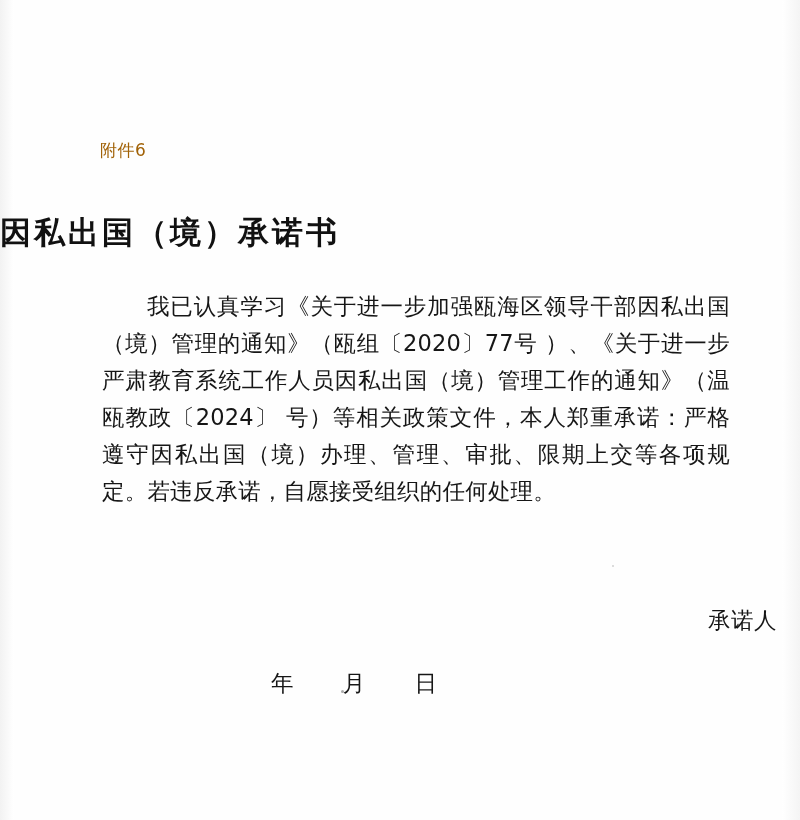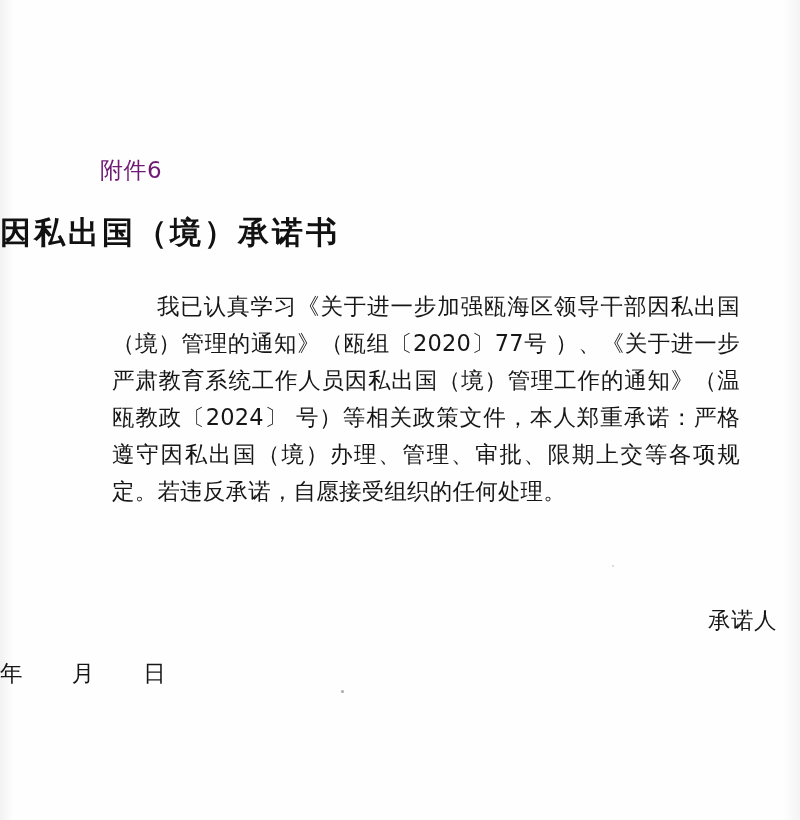--- a/index.html
+++ b/index.html
@@ -34,26 +34,26 @@
     position: absolute;
     right: 0; top: 0; bottom: 0;
     width: 18px;
     background: linear-gradient(to left, #f4f4f4, #ffffff);
     pointer-events: none;
   }
 
   .attachment-label {
     position: absolute;
     left: 100px;
-    top: 156px;
-    font-size: 23px;
+    top: 139px;
+    font-size: 17px;
     letter-spacing: 0.5px;
     line-height: 1.3;
     font-family: "DejaVu Sans", "Liberation Sans", sans-serif;
-    color: #701a75;
+    color: #a16207;
   }
 
   .doc-title {
     position: absolute;
     left: 0;
     right: 0;
     top: 212px;
     text-align: left;
     font-size: 31px;
     font-weight: 700;
@@ -67,43 +67,42 @@
     left: 102px;
     top: 288px;
     width: 628px;
     font-size: 22.5px;
     line-height: 37px;
     text-align: justify;
     text-justify: inter-character;
     font-family: "DejaVu Sans", "Liberation Sans", sans-serif;
     color: #161616;
     letter-spacing: 0.2px;
-    margin-left: 10px;
   }
   .body-text p {
     margin: 0;
     text-indent: 2em;
   }
 
   .sign-block {
     position: absolute;
     left: 0;
     right: 0;
     top: 605px;
   }
   .signer-line {
     text-align: right;
     font-size: 22.5px;
     font-family: "DejaVu Sans", "Liberation Sans", sans-serif;
     color: #161616;
     letter-spacing: 0.5px;
   }
   .date-line {
-    margin-top: 22px;
-    text-align: left;
+    margin-top: 32px;
+    text-align: center;
     padding-right: 92px;
     font-size: 22.5px;
     font-family: "DejaVu Sans", "Liberation Sans", sans-serif;
     color: #161616;
   }
   .date-line span.dl-unit {
     display: inline-block;
     margin-left: 42px;
   }
   .date-line span.dl-unit:first-child {

